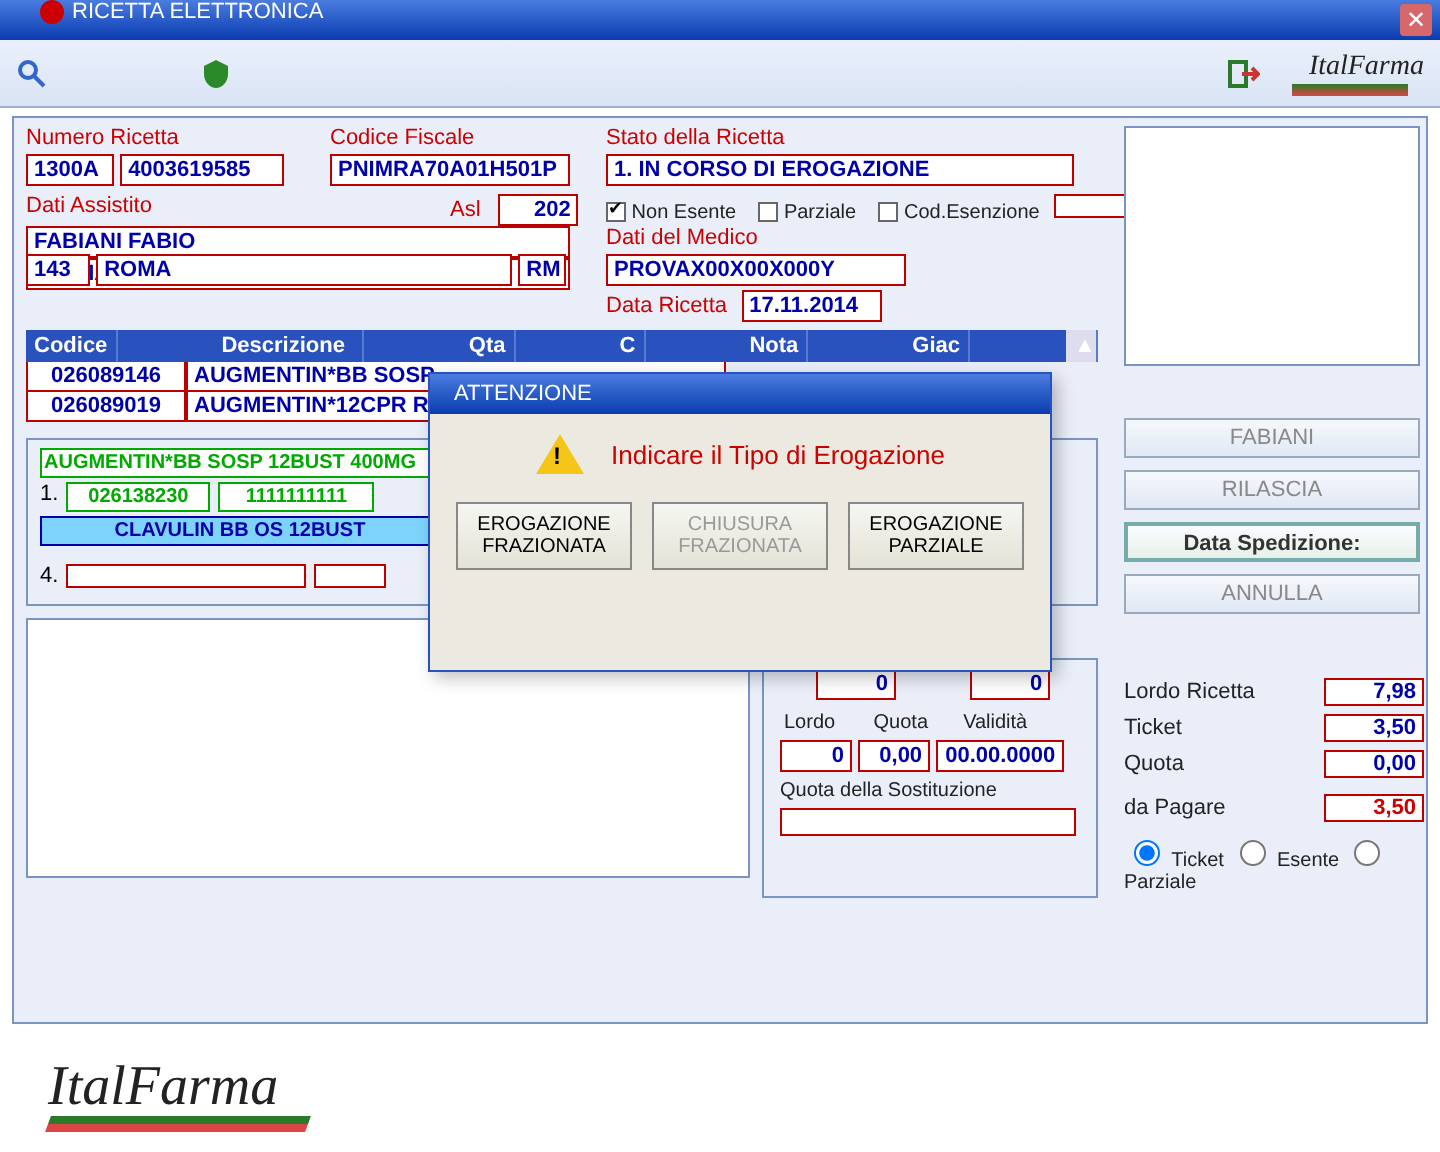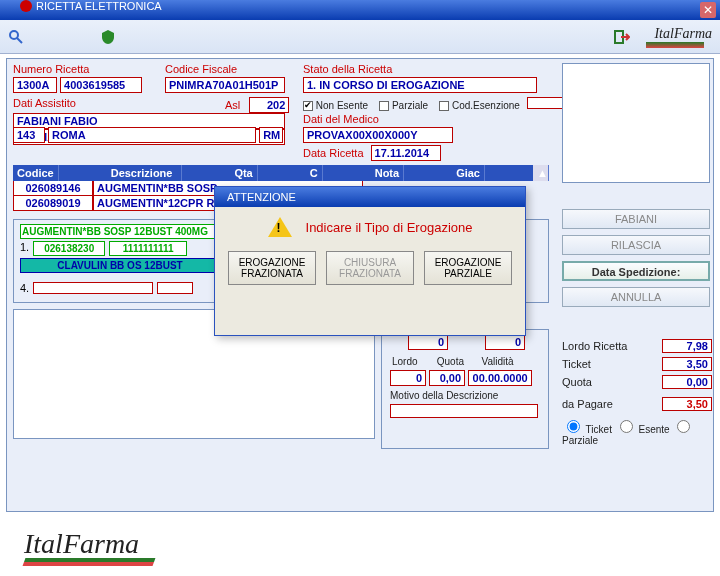--- a/index.html
+++ b/index.html
@@ -64,21 +64,21 @@
   .col-giac { width:40px; text-align:center;}
   .col-scroll { width:16px; background:#dde; }
   .grid-row { display:flex; }
   .grid-row > div { border:1px solid #b00; border-top:none; background:#fff; padding:1px 3px; color:#00a; font-weight:bold; font-size:11px;}
   .grid-row .col-desc { font-weight:bold; }
   .subbox {
     position:absolute; left:6px; top:160px; width:536px; height:84px;
     border:1px solid #7a95c0; background:#e9eef9;
   }
   .greenline { color:#0a0; font-weight:bold; font-size:10px; border:1px solid #0a0; background:#fff; padding:1px 1px;}
-  .blueline { color:#00a; font-weight:bold; font-size:10px; border:1px solid #00a; background:#14b8a6; padding:1px 15px;}
+  .blueline { color:#00a; font-weight:bold; font-size:10px; border:1px solid #00a; background:#7dd3fc; padding:1px 15px;}
   .bigtext {
     position:absolute; left:6px; top:250px; width:362px; height:130px;
     background:#fff; border:1px solid #7a95c0;
   }
   .subinfo {
     position:absolute; left:374px; top:270px; width:168px; height:120px;
     border:1px solid #7a95c0; background:#e9eef9;
   }
   .right-panel { position:absolute; left:555px; top:150px; width:150px; }
   .rbtn {
@@ -283,21 +283,21 @@
     <div style="position:absolute; left:10px; top:26px; font-size:10px; color:#222;">
       <span style="display:inline-block; width:42px">Lordo</span>
       <span style="display:inline-block; width:42px">Quota</span>
       <span style="display:inline-block; width:52px">Validità</span>
     </div>
     <div style="position:absolute; left:8px; top:40px;">
       <span class="field" style="width:36px; text-align:right">0</span>
       <span class="field" style="width:36px; text-align:right">0,00</span>
       <span class="field" style="width:64px; text-align:center">00.00.0000</span>
     </div>
-    <div style="position:absolute; left:8px; top:60px; font-size:10px; color:#222;">Motivo della Descrizione</div>
+    <div style="position:absolute; left:8px; top:60px; font-size:10px; color:#222;">Quota della Sostituzione</div>
     <div style="position:absolute; left:8px; top:74px;">
       <span class="field" style="width:148px; height:14px"></span>
     </div>
   </div>
 
   <div class="right-panel">
     <div class="rbtn">FABIANI</div>
     <div class="rbtn">RILASCIA</div>
     <div class="rbtn rbtn-strong">Data Spedizione:</div>
     <div class="rbtn">ANNULLA</div>

